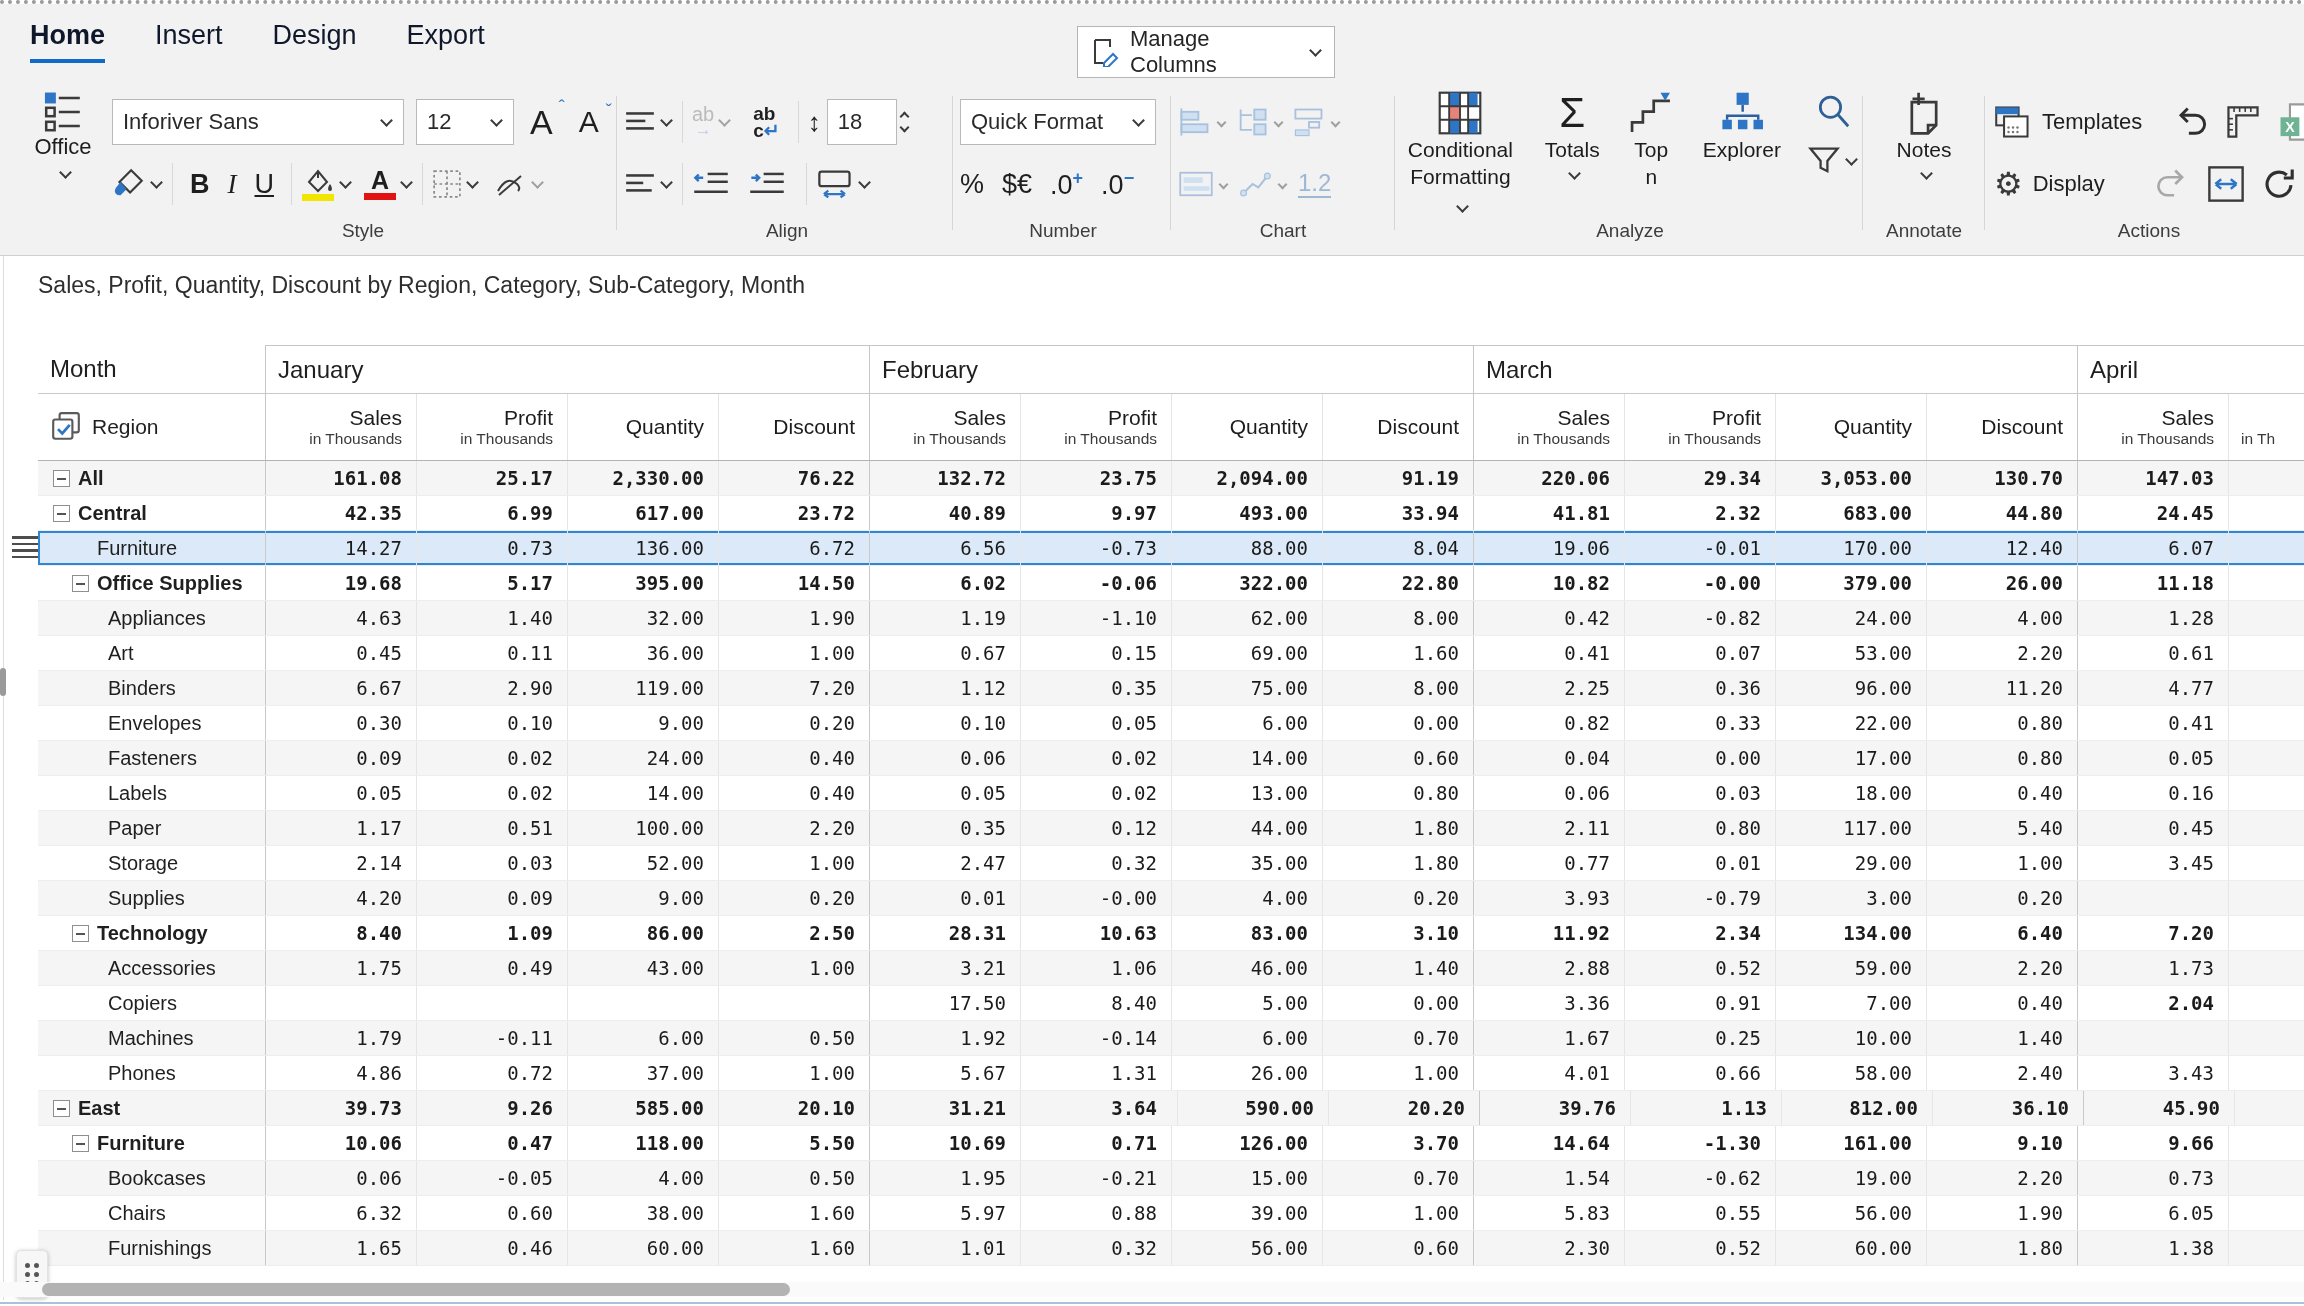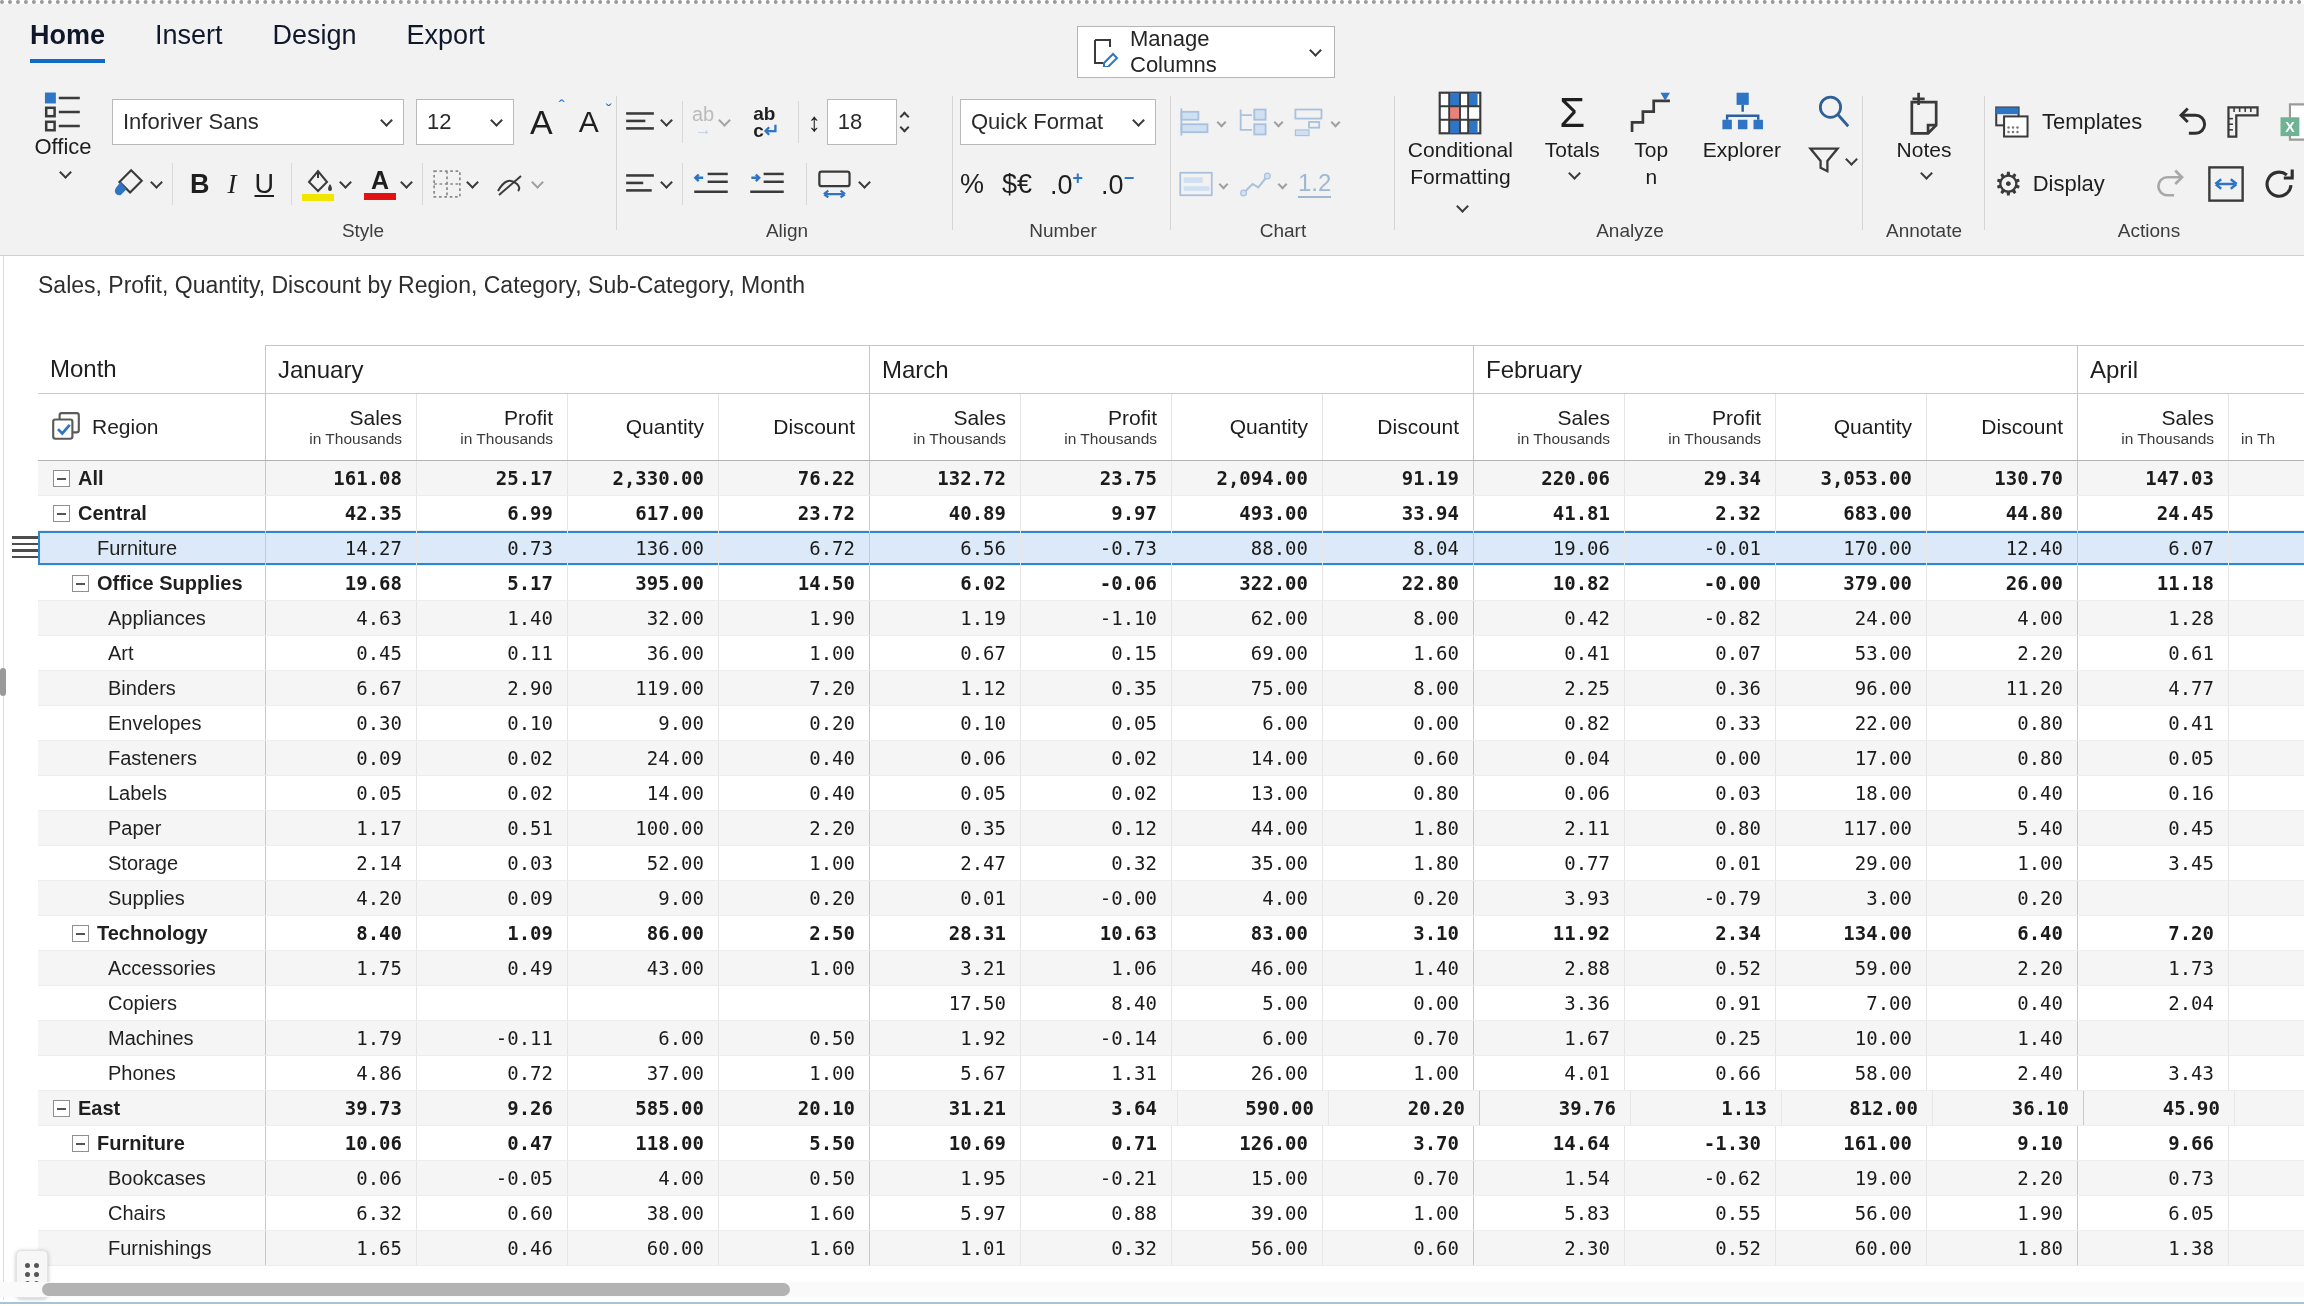--- a/index.html
+++ b/index.html
@@ -477,22 +477,22 @@
       <div class="cap" style="text-align:center;">Actions</div>
     </div>
   </div>
 
   <div id="report-title">Sales, Profit, Quantity, Discount by Region, Category, Sub-Category, Month</div>
 
   <div id="tbl">
     <div class="trow mrow" id="month-row">
         <div class="cell mcell mcorner" style="width: 227px;">Month</div>
         <div class="cell mcell" style="width: 604px;">January</div>
+        <div class="cell mcell" style="width: 604px;">February</div>
         <div class="cell mcell" style="width: 604px;">March</div>
-        <div class="cell mcell" style="width: 604px;">February</div>
         <div class="cell mcell" style="width: 227px;">April</div>
       </div>
     <div class="trow hrow" id="measure-row">
         <div class="cell rcorner" style="width: 227px;">
           <svg width="32" height="32" viewBox="0 0 30 30">
             <rect x="9" y="2" width="18" height="18" rx="2" fill="#fff" stroke="#5a5a5a" stroke-width="2"></rect>
             <rect x="3" y="8" width="18" height="18" rx="2" fill="#fff" stroke="#5a5a5a" stroke-width="2"></rect>
             <path d="M7.5 17 l4 4 l7 -8" stroke="#2e75c6" stroke-width="2.6" fill="none"></path>
           </svg>
           <span>Region</span>
@@ -853,21 +853,21 @@
           <div class="cell vcell" style="width: 151px;"></div>
           <div class="cell vcell" style="width: 151px;"></div>
           <div class="cell vcell gstart" style="width: 151px;">17.50</div>
           <div class="cell vcell" style="width: 151px;">8.40</div>
           <div class="cell vcell" style="width: 151px;">5.00</div>
           <div class="cell vcell" style="width: 151px;">0.00</div>
           <div class="cell vcell gstart" style="width: 151px;">3.36</div>
           <div class="cell vcell" style="width: 151px;">0.91</div>
           <div class="cell vcell" style="width: 151px;">7.00</div>
           <div class="cell vcell" style="width: 151px;">0.40</div>
-          <div class="cell vcell gstart" style="width: 151px;">2.04</div>
+          <div class="cell vcell gstart" style="width: 151px; font-weight: bold;">2.04</div>
           <div class="cell vcell" style="width: 76px;"></div>
         </div>
         <div class="trow drow alt">
           <div class="cell lcell" style="width: 227px; padding-left: 70px;">
             <span>Machines</span>
           </div>
           <div class="cell vcell gstart" style="width: 151px;">1.79</div>
           <div class="cell vcell" style="width: 151px;">-0.11</div>
           <div class="cell vcell" style="width: 151px;">6.00</div>
           <div class="cell vcell" style="width: 151px;">0.50</div>

